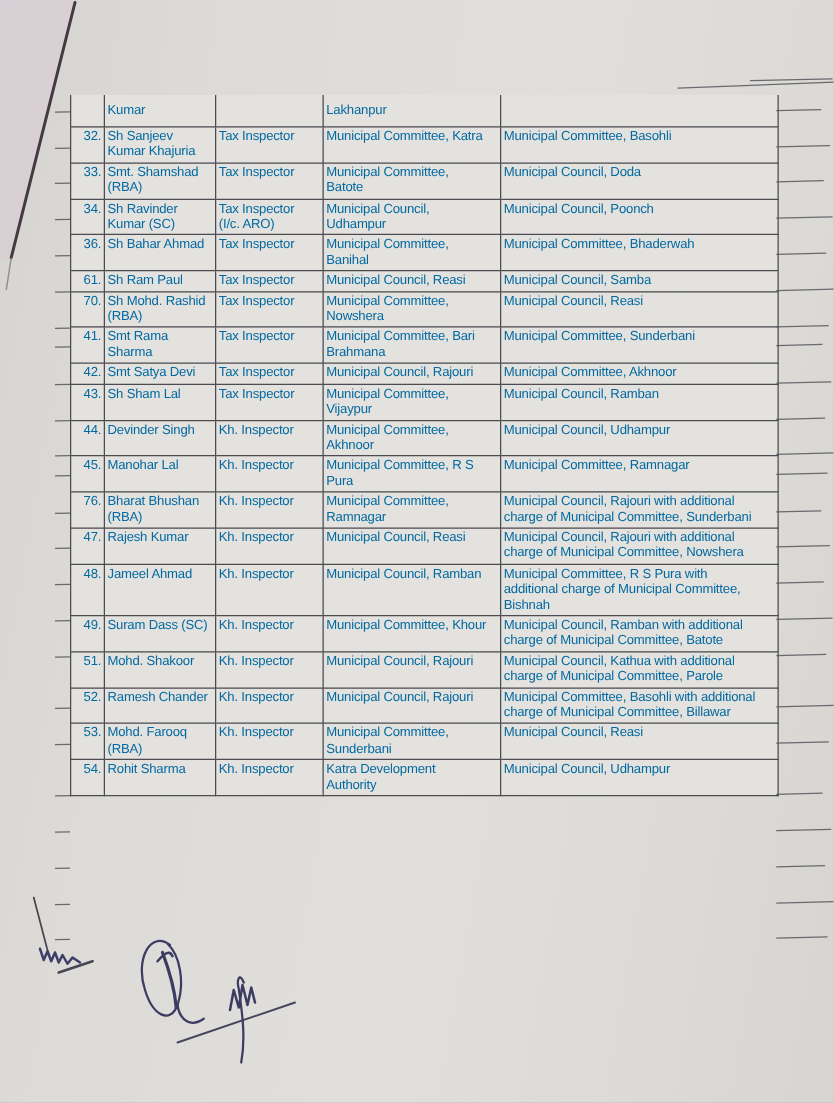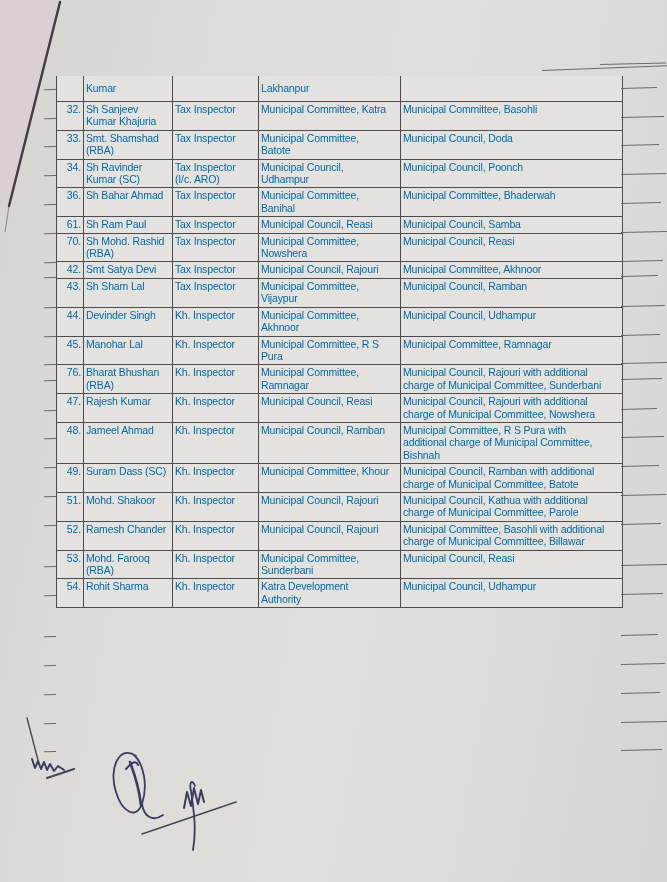--- a/index.html
+++ b/index.html
@@ -93,20 +93,29 @@
           <td class="col-new">Municipal Council, Samba</td>
         </tr>
         <tr>
           <td class="col-sl">70.</td>
           <td class="col-name">Sh Mohd. Rashid
 (RBA)</td>
           <td class="col-designation">Tax Inspector</td>
           <td class="col-current">Municipal Committee,
 Nowshera</td>
           <td class="col-new">Municipal Council, Reasi</td>
+        </tr>
+        <tr>
+          <td class="col-sl">41.</td>
+          <td class="col-name">Smt Rama
+Sharma</td>
+          <td class="col-designation">Tax Inspector</td>
+          <td class="col-current">Municipal Committee, Bari
+Brahmana</td>
+          <td class="col-new">Municipal Committee, Sunderbani</td>
         </tr>
         <tr>
           <td class="col-sl">42.</td>
           <td class="col-name">Smt Satya Devi</td>
           <td class="col-designation">Tax Inspector</td>
           <td class="col-current">Municipal Council, Rajouri</td>
           <td class="col-new">Municipal Committee, Akhnoor</td>
         </tr>
         <tr>
           <td class="col-sl">43.</td>

